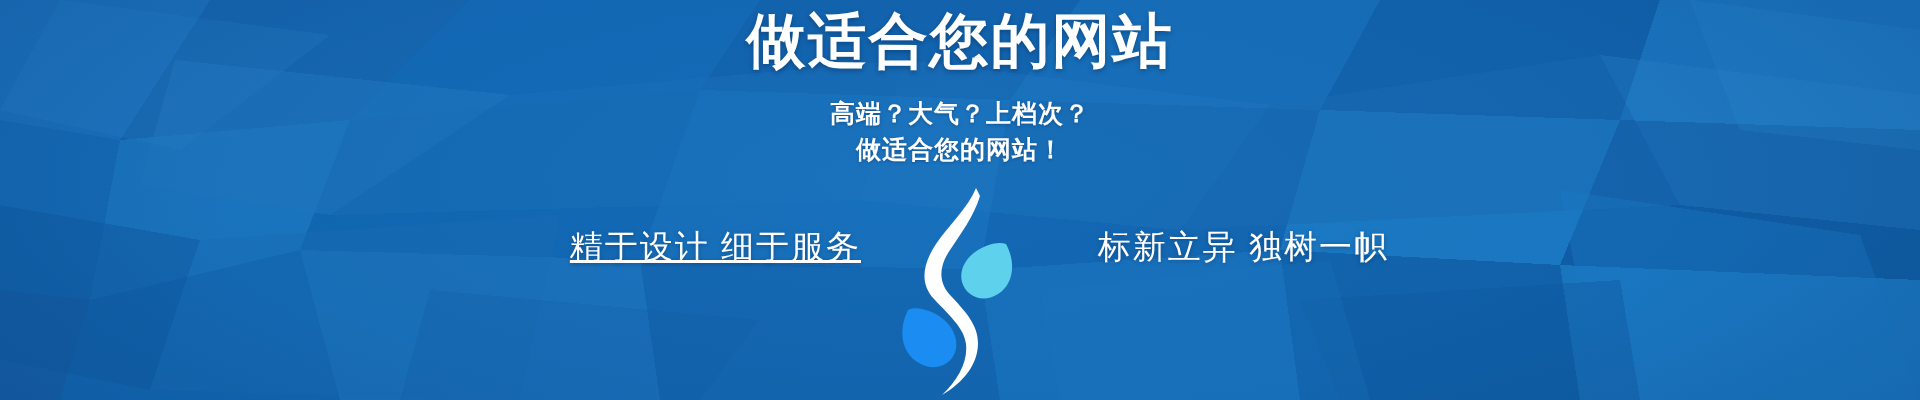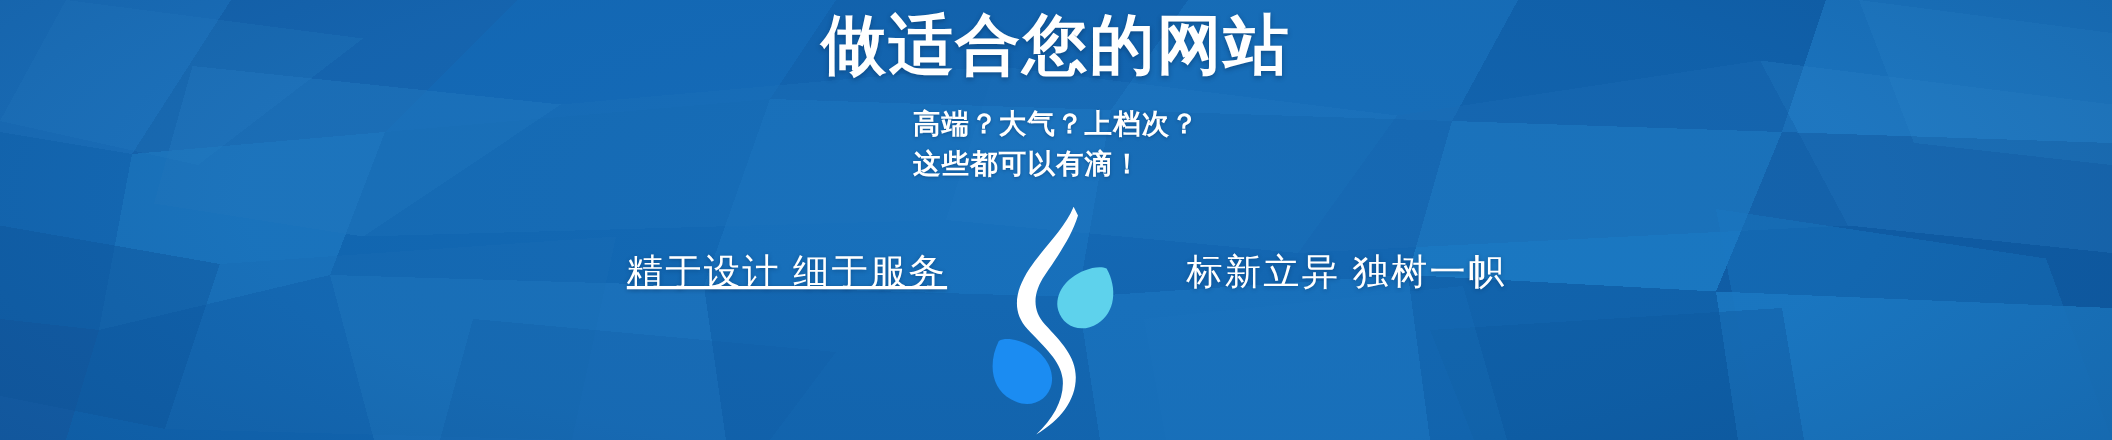--- a/index.html
+++ b/index.html
@@ -56,20 +56,21 @@
     margin-top: -3px;
     color: rgba(255,255,255,0.46);
     font-size: 21px;
     font-weight: normal;
     letter-spacing: 1.9px;
     line-height: 1.1;
     white-space: nowrap;
   }
   .pitch {
     margin-top: 22px;
+    text-align: center;
     color: #ffffff;
     font-size: 25px;
     font-weight: bold;
     letter-spacing: 1px;
     line-height: 1.42;
     text-shadow: 0 1px 3px rgba(4,40,80,0.40);
   }
   .pitch-line { white-space: nowrap; }
 
   
@@ -85,21 +86,21 @@
   .slogan {
     color: #ffffff;
     font-size: 33px;
     font-weight: normal;
     letter-spacing: 2px;
     line-height: 1;
     white-space: nowrap;
     text-shadow: 0 1px 4px rgba(4,40,80,0.40);
   }
   .slogan-left  { width: 330px; text-align: right; padding-right: 34px; text-decoration: underline; }
-  .slogan-right { width: 330px; text-align: center;  padding-left: 34px; }
+  .slogan-right { width: 330px; text-align: right;  padding-left: 34px; }
   .logo-slot {
     width: 130px;
     display: flex;
     justify-content: center;
   }
   #logo-mark {
     display: block;
     margin-top: -44px;
   }
 </style>
@@ -151,21 +152,21 @@
     </g>
   </svg>
   <div id="vignette"></div>
 
   <div id="content">
     <div class="headline">做适合您的网站</div>
 
 
     <div class="pitch">
       <div class="pitch-line">高端？大气？上档次？</div>
-      <div class="pitch-line">这些都可以有滴！</div>
+      <div class="pitch-line">做适合您的网站！</div>
     </div>
   </div>
 
   <div class="slogan-row">
     <div class="slogan slogan-left">精于设计 细于服务</div>
 
     <div class="logo-slot">
       <svg id="logo-mark" width="124" height="212" viewBox="0 0 124 212">
 
         <path d="M78 2

